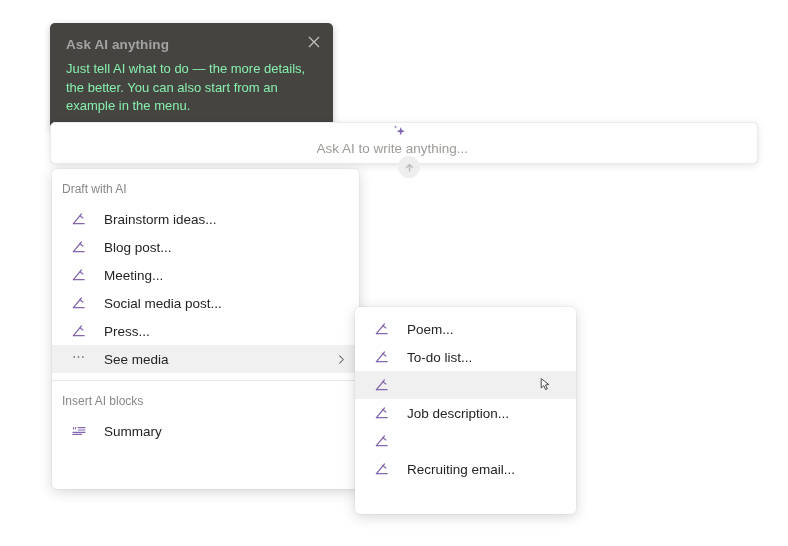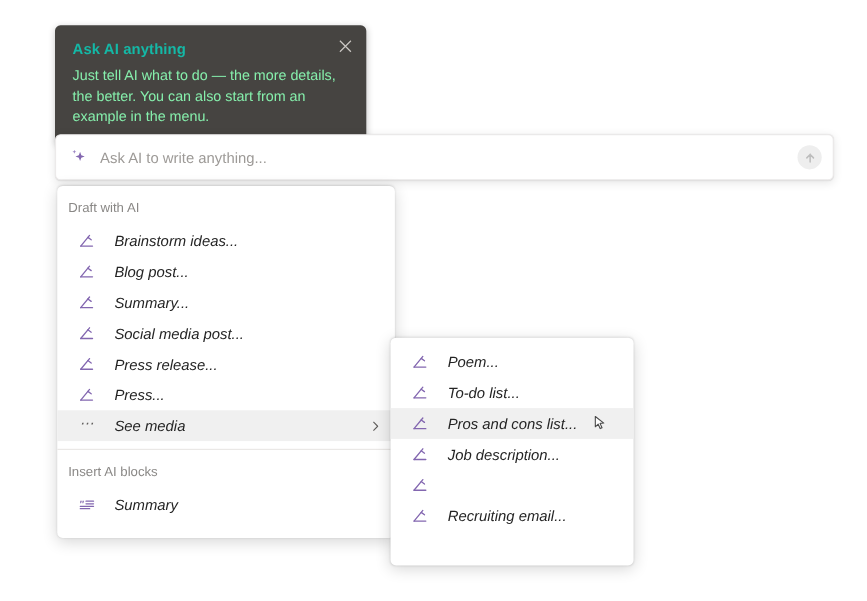--- a/index.html
+++ b/index.html
@@ -25,21 +25,21 @@
     left: 50px;
     top: 23px;
     width: 283px;
     box-sizing: border-box;
     background: #464441;
     border-radius: 5px;
     padding: 13px 16px 14px 16px;
     box-shadow: 0 2px 7px rgba(0,0,0,0.22);
   }
   .coachmark-title {
-    color: #14b8a6;
+    color: #a3a3a3;
     font-size: 13.5px;
     font-weight: bold;
     letter-spacing: 0.1px;
     margin: 0 0 6px 0;
     line-height: 18px;
   }
   .coachmark-body {
     color: #86efac;
     font-size: 13px;
     line-height: 18.5px;
@@ -68,20 +68,21 @@
     width: 708px;
     height: 42px;
     box-sizing: border-box;
     background: #ffffff;
     border: 1px solid #eceaea;
     border-radius: 5px;
     box-shadow: 0 2px 9px rgba(0,0,0,0.10), 0 0 1px rgba(0,0,0,0.10);
     display: flex;
     align-items: center;
     padding: 0 10px 0 12px;
+    flex-direction: column;
   }
   .sparkle-icon {
     width: 18px;
     height: 18px;
     flex: 0 0 auto;
     margin-right: 10px;
     display: block;
   }
   .prompt-input {
     flex: 1 1 auto;
@@ -138,21 +139,20 @@
   }
   .menu-item {
     display: flex;
     align-items: center;
     height: 28px;
     padding: 0 12px 0 18px;
     cursor: pointer;
     font-size: 13.5px;
     color: #242424;
     position: relative;
-    font-style: italic;
   }
   .menu-item.selected { background: #f0f0f0; }
   .menu-item .glyph {
     width: 18px;
     height: 18px;
     flex: 0 0 auto;
     margin-right: 16px;
     display: flex;
     align-items: center;
     justify-content: center;
@@ -237,44 +237,34 @@
     </div>
 
     <div class="menu-item">
       <span class="glyph">
         <svg width="16" height="16" viewBox="0 0 16 16" aria-hidden="true">
           <path d="M2.4 12.7 L13.1 12.7" stroke="#8367b0" stroke-width="1.2" stroke-linecap="round"></path>
           <path d="M2.4 12.7 L10.4 3.0" stroke="#8367b0" stroke-width="1.2" stroke-linecap="round"></path>
           <path d="M8.9 4.8 L11.9 7.0" stroke="#8367b0" stroke-width="1.2" stroke-linecap="round"></path>
         </svg>
       </span>
-      <span class="label">Summary...</span>
+      <span class="label">Meeting...</span>
     </div>
 
     <div class="menu-item">
       <span class="glyph">
         <svg width="16" height="16" viewBox="0 0 16 16" aria-hidden="true">
           <path d="M2.4 12.7 L13.1 12.7" stroke="#8367b0" stroke-width="1.2" stroke-linecap="round"></path>
           <path d="M2.4 12.7 L10.4 3.0" stroke="#8367b0" stroke-width="1.2" stroke-linecap="round"></path>
           <path d="M8.9 4.8 L11.9 7.0" stroke="#8367b0" stroke-width="1.2" stroke-linecap="round"></path>
         </svg>
       </span>
       <span class="label">Social media post...</span>
     </div>
 
-    <div class="menu-item">
-      <span class="glyph">
-        <svg width="16" height="16" viewBox="0 0 16 16" aria-hidden="true">
-          <path d="M2.4 12.7 L13.1 12.7" stroke="#8367b0" stroke-width="1.2" stroke-linecap="round"></path>
-          <path d="M2.4 12.7 L10.4 3.0" stroke="#8367b0" stroke-width="1.2" stroke-linecap="round"></path>
-          <path d="M8.9 4.8 L11.9 7.0" stroke="#8367b0" stroke-width="1.2" stroke-linecap="round"></path>
-        </svg>
-      </span>
-      <span class="label">Press release...</span>
-    </div>
 
 
     <div class="menu-item">
       <span class="glyph">
         <svg width="16" height="16" viewBox="0 0 16 16" aria-hidden="true">
           <path d="M2.4 12.7 L13.1 12.7" stroke="#8367b0" stroke-width="1.2" stroke-linecap="round"></path>
           <path d="M2.4 12.7 L10.4 3.0" stroke="#8367b0" stroke-width="1.2" stroke-linecap="round"></path>
           <path d="M8.9 4.8 L11.9 7.0" stroke="#8367b0" stroke-width="1.2" stroke-linecap="round"></path>
         </svg>
       </span>
@@ -334,21 +324,20 @@
 
 
     <div class="menu-item selected">
       <span class="glyph">
         <svg width="16" height="16" viewBox="0 0 16 16" aria-hidden="true">
           <path d="M2.4 12.7 L13.1 12.7" stroke="#8367b0" stroke-width="1.2" stroke-linecap="round"></path>
           <path d="M2.4 12.7 L10.4 3.0" stroke="#8367b0" stroke-width="1.2" stroke-linecap="round"></path>
           <path d="M8.9 4.8 L11.9 7.0" stroke="#8367b0" stroke-width="1.2" stroke-linecap="round"></path>
         </svg>
       </span>
-      <span class="label">Pros and cons list...</span>
       <span class="cursor-arrow">
         <svg width="15" height="16" viewBox="0 0 15 16" aria-hidden="true">
           <path d="M2.2 1.6 L2.2 11.0 L4.8 8.6 L6.6 12.6 L8.3 11.8 L6.5 7.9 L9.9 7.6 Z" fill="#ffffff" stroke="#4a4a4a" stroke-width="1.0" stroke-linejoin="round"></path>
         </svg>
       </span>
     </div>
 
     <div class="menu-item">
       <span class="glyph">
         <svg width="16" height="16" viewBox="0 0 16 16" aria-hidden="true">

